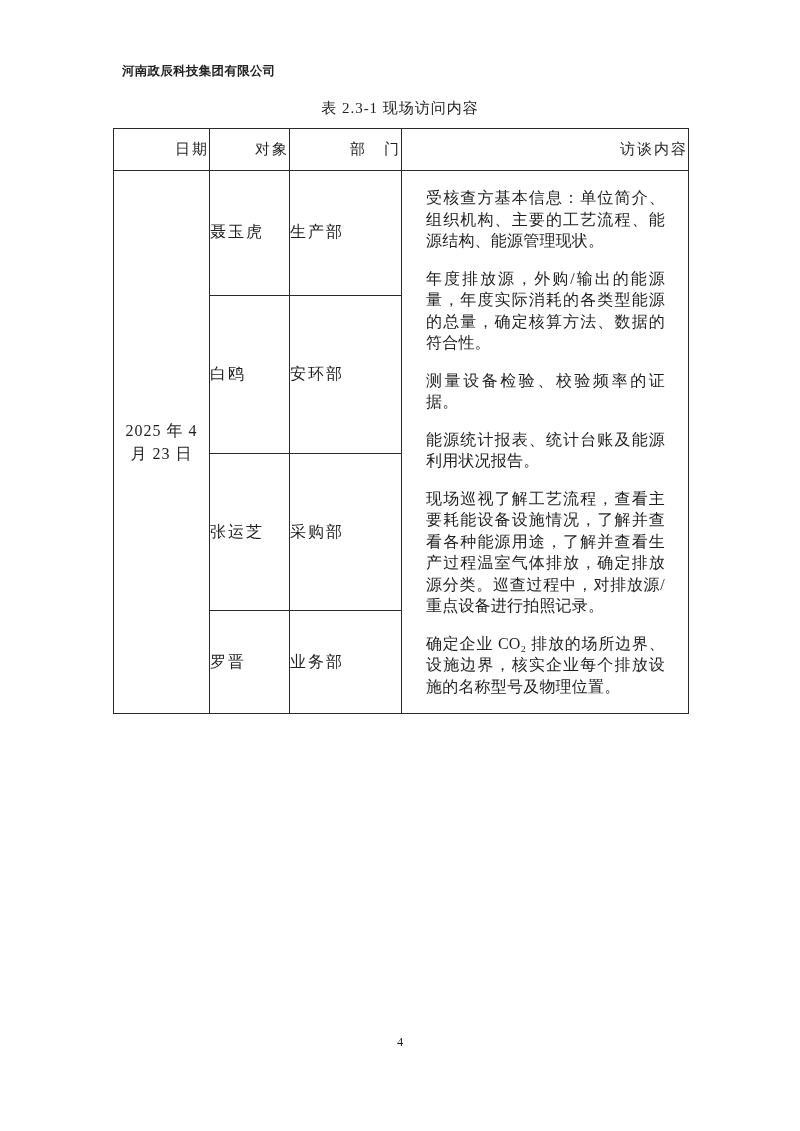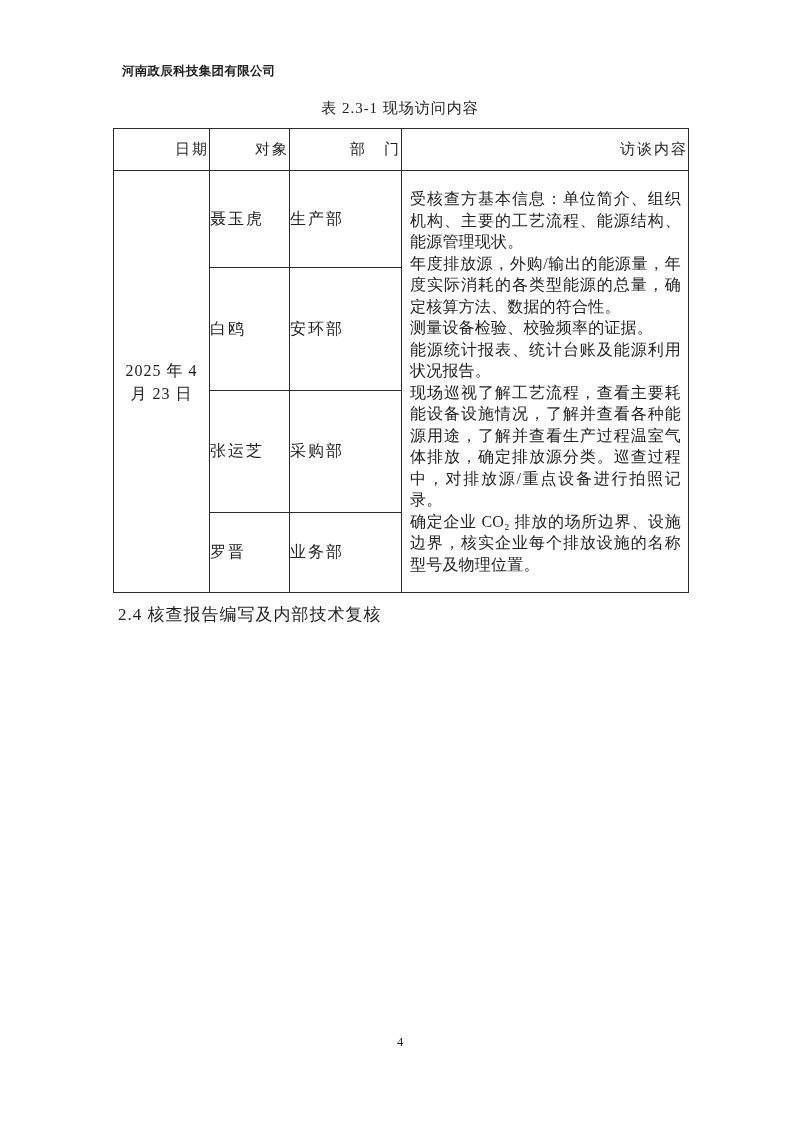--- a/index.html
+++ b/index.html
@@ -41,21 +41,21 @@
   .visit-table td.date-cell {
     text-align:center; font-size:16px; letter-spacing:1px;
     padding:8px 6px; line-height:23px;
   }
   .visit-table td.content-cell {
     padding:0 7px 0 8px;
     font-size:16px; line-height:21.5px;
     text-align:justify; text-justify:inter-ideograph;
     letter-spacing:0.2px;
   }
-  .content-cell p { margin:0; }
+  .content-cell p { margin:16px; }
   tr.r1 { height:97px; } tr.r2 { height:123px; }
   tr.r3 { height:122px; } tr.r4 { height:80px; }
   .section-heading {
     position:absolute; top:603px; left:118px;
     font-size:17px; letter-spacing:1px;
   }
   .body-paragraph {
     position:absolute; top:631px; left:118px; width:564px;
     font-size:18px; line-height:43px;
     text-align:justify; text-justify:inter-ideograph;
@@ -112,18 +112,17 @@
       <td class="center-cell">张运芝</td>
       <td class="center-cell">采购部</td>
     </tr>
     <tr class="r4">
       <td class="center-cell">罗晋</td>
       <td class="center-cell">业务部</td>
     </tr>
   </tbody>
     </table>
 
-  <div class="section-heading">2.4 核查报告编写及内部技术复核</div>
 
 
   <div class="page-number">4</div>
 
 </div>
 
 </body></html>

